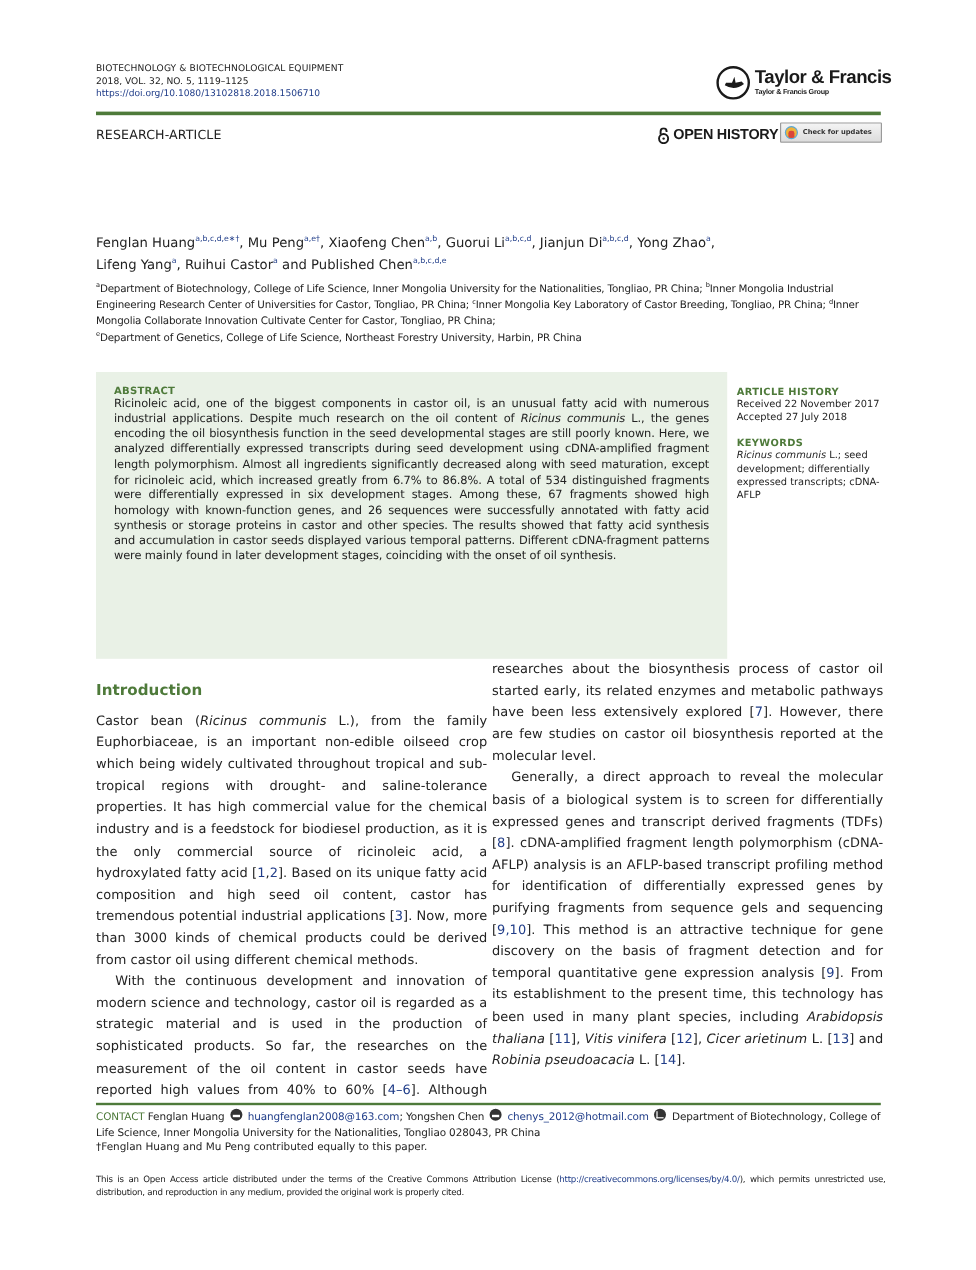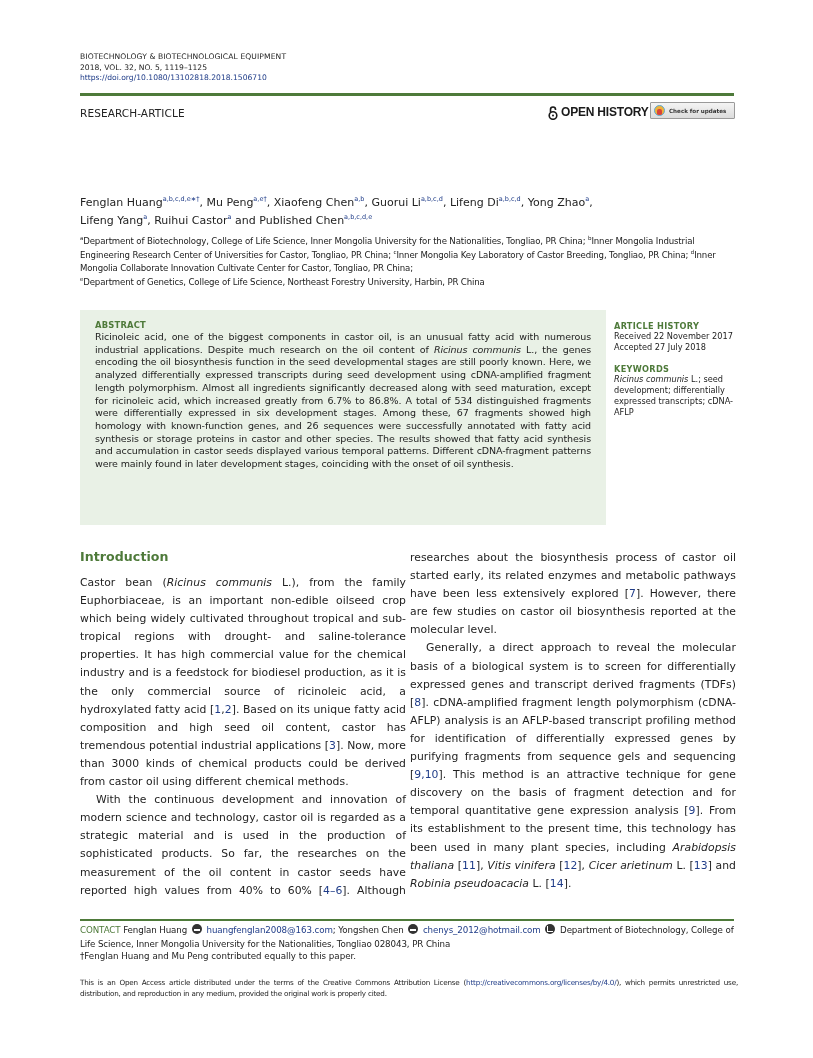--- a/index.html
+++ b/index.html
@@ -37,34 +37,34 @@
   .title { position: absolute; left: 80px; top: 135px; width: 620px; font-family: "DejaVu Sans", sans-serif; font-size: 16.5px; font-weight: bold; line-height: 22px; color: #4e7a3a; letter-spacing: -0.15px; }
   .title i { font-weight: normal; font-style: italic; }
 
   .authors { position: absolute; left: 80px; top: 194px; width: 660px; font-size: 11px; line-height: 18px; color: #222; }
   .authors sup { font-size: 6.5px; color: #1f3c88; vertical-align: 5px; line-height: 0; }
 
   .affils { position: absolute; left: 80px; top: 235px; width: 660px; font-size: 8.6px; line-height: 13.6px; color: #222; letter-spacing: -0.15px; }
   .affils sup { font-size: 5.5px; vertical-align: 4px; line-height: 0; }
 
   
-  .abstract-box { position: absolute; left: 80px; top: 310px; width: 526px; height: 215px; background: #e9f1e6; padding: 10px 15px 0 15px; }
+  .abstract-box { position: absolute; left: 80px; top: 310px; width: 526px; height: 239px; background: #e9f1e6; padding: 10px 15px 0 15px; }
   .abstract-box .head { font-size: 8.4px; font-weight: bold; color: #4e7a3a; letter-spacing: 0.2px; margin-bottom: 1px; }
   .abstract-box .body { font-size: 9.5px; line-height: 12.7px; color: #222; text-align: justify; letter-spacing: -0.1px; }
   .abstract-box .body i { font-style: italic; }
 
   .side-panel { position: absolute; left: 606px; top: 310px; width: 140px; height: 195px; padding: 11px 0 0 8px; }
   .side-panel .shead { font-size: 8.2px; font-weight: bold; color: #4e7a3a; letter-spacing: 0.3px; }
   .side-panel .stxt { font-size: 8.2px; line-height: 11px; color: #222; }
   .side-panel .gap { height: 11px; }
   .side-panel i { font-style: italic; }
 
   
   .col { position: absolute; top: 548px; width: 326px; font-size: 10.8px; line-height: 18.1px; color: #222; text-align: justify; letter-spacing: 0.05px; }
-  .col-left { left: 80px; }
+  .col-left { left: 80px; margin-top: 18px; }
   .col-right { left: 410px; top: 549px; }
   .col h2 { font-size: 12.6px; font-weight: bold; color: #4e7a3a; line-height: 18px; margin-bottom: 8px; }
   .col p { margin: 0; }
   .col p.indent { text-indent: 16px; }
   .col .ref { color: #1f3c88; }
   .col i { font-style: italic; }
 
   
   .rule-bottom { position: absolute; left: 80px; top: 919px; width: 654px; height: 2px; background: #4e7a3a; }
   .contact { position: absolute; left: 80px; top: 924px; width: 660px; font-size: 8.7px; line-height: 13.5px; color: #222; letter-spacing: -0.1px; }
@@ -82,20 +82,31 @@
 <body>
 
 <div class="page">
 
   <div class="journal-meta">
     <div class="jname">BIOTECHNOLOGY &amp; BIOTECHNOLOGICAL EQUIPMENT</div>
     <div>2018, VOL. 32, NO. 5, 1119–1125</div>
     <div class="doi">https://doi.org/10.1080/13102818.2018.1506710</div>
   </div>
 
+  <div class="tf-logo">
+    <div class="circle">
+      <svg width="20" height="18" viewBox="0 0 20 18">
+        <path d="M2 10 Q10 15 18 9 L16 7 L11 8 L10 3 L8 8 L3 8 Z" fill="#1a1a1a"></path>
+      </svg>
+    </div>
+    <div class="words">
+      <span class="brand">Taylor &amp; Francis</span>
+      <span class="group">Taylor &amp; Francis Group</span>
+    </div>
+  </div>
 
   <div class="rule-top"></div>
 
   <div class="section-type">RESEARCH-ARTICLE</div>
 
   <div class="oa">
     <span class="lock">
       <svg width="10" height="14" viewBox="0 0 10 14">
         <path d="M2.5 6 V3.5 A2.5 2.5 0 0 1 7.5 3.5 V4" stroke="#1a1a1a" stroke-width="1.6" fill="none"></path>
         <circle cx="5" cy="9.5" r="3.8" stroke="#1a1a1a" stroke-width="1.6" fill="none"></circle>
@@ -109,21 +120,21 @@
     <span class="cu-icon"></span>
     <span class="cu-text">Check for updates</span>
   </div>
 
 
   <div class="authors">
     <span>Fenglan Huang</span><sup>a,b,c,d,e∗†</sup>,
     <span>Mu Peng</span><sup>a,e†</sup>,
     <span>Xiaofeng Chen</span><sup>a,b</sup>,
     <span>Guorui Li</span><sup>a,b,c,d</sup>,
-    <span>Lifeng Di</span><sup>a,b,c,d</sup>,
+    <span>Jianjun Di</span><sup>a,b,c,d</sup>,
     <span>Yong Zhao</span><sup>a</sup>,<br>
     <span>Lifeng Yang</span><sup>a</sup>,
     <span>Ruihui Castor</span><sup>a</sup> and
     <span>Published Chen</span><sup>a,b,c,d,e</sup>
   </div>
 
   <div class="affils"><sup>a</sup><span>Department of Biotechnology, College of Life Science, Inner Mongolia University for the Nationalities, Tongliao, PR China; </span><sup>b</sup><span>Inner Mongolia Industrial Engineering Research Center of Universities for Castor, Tongliao, PR China; </span><sup>c</sup><span>Inner Mongolia Key Laboratory of Castor Breeding, Tongliao, PR China; </span><sup>d</sup><span>Inner Mongolia Collaborate Innovation Cultivate Center for Castor, Tongliao, PR China; </span><br><sup>e</sup><span>Department of Genetics, College of Life Science, Northeast Forestry University, Harbin, PR China</span></div>
 
   <div class="abstract-box">
     <div class="head">ABSTRACT</div>

